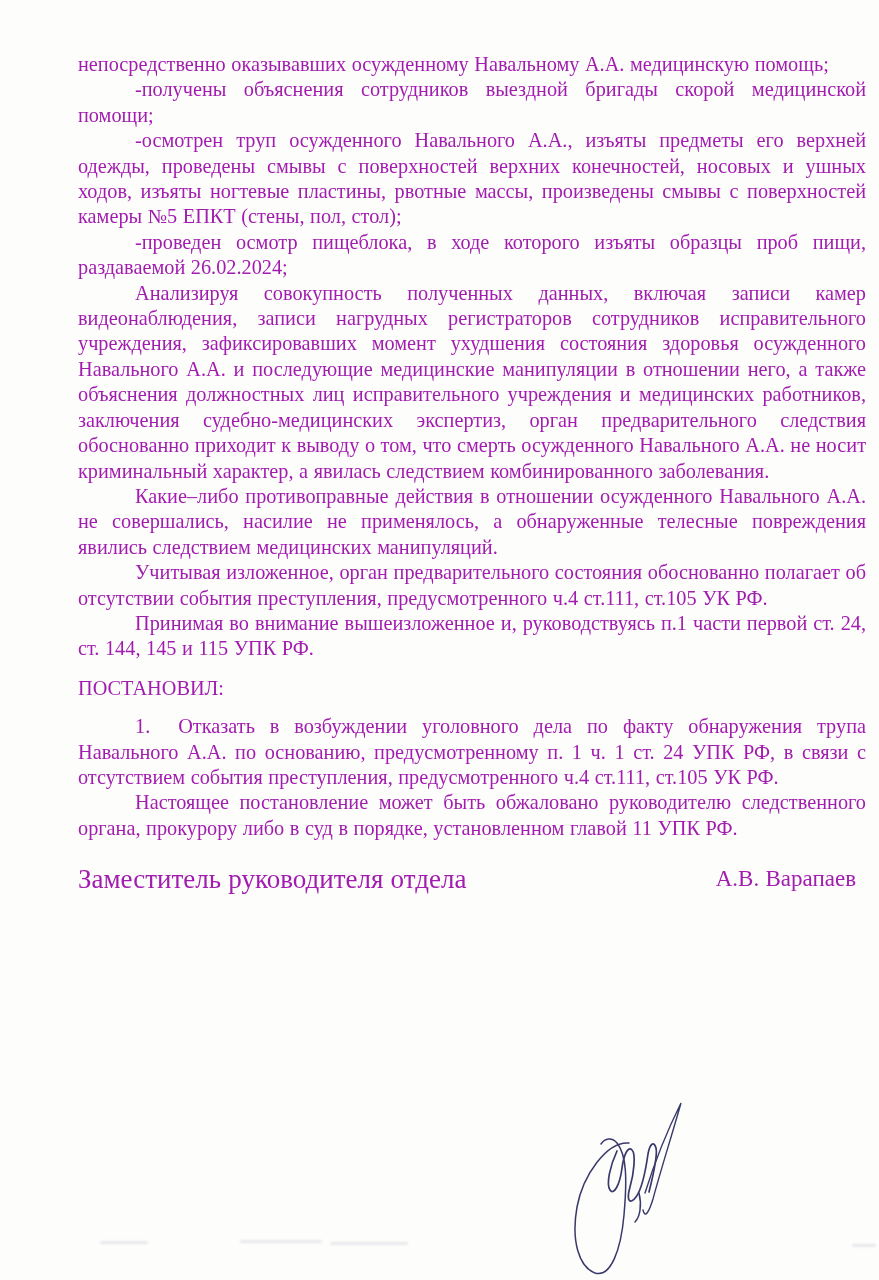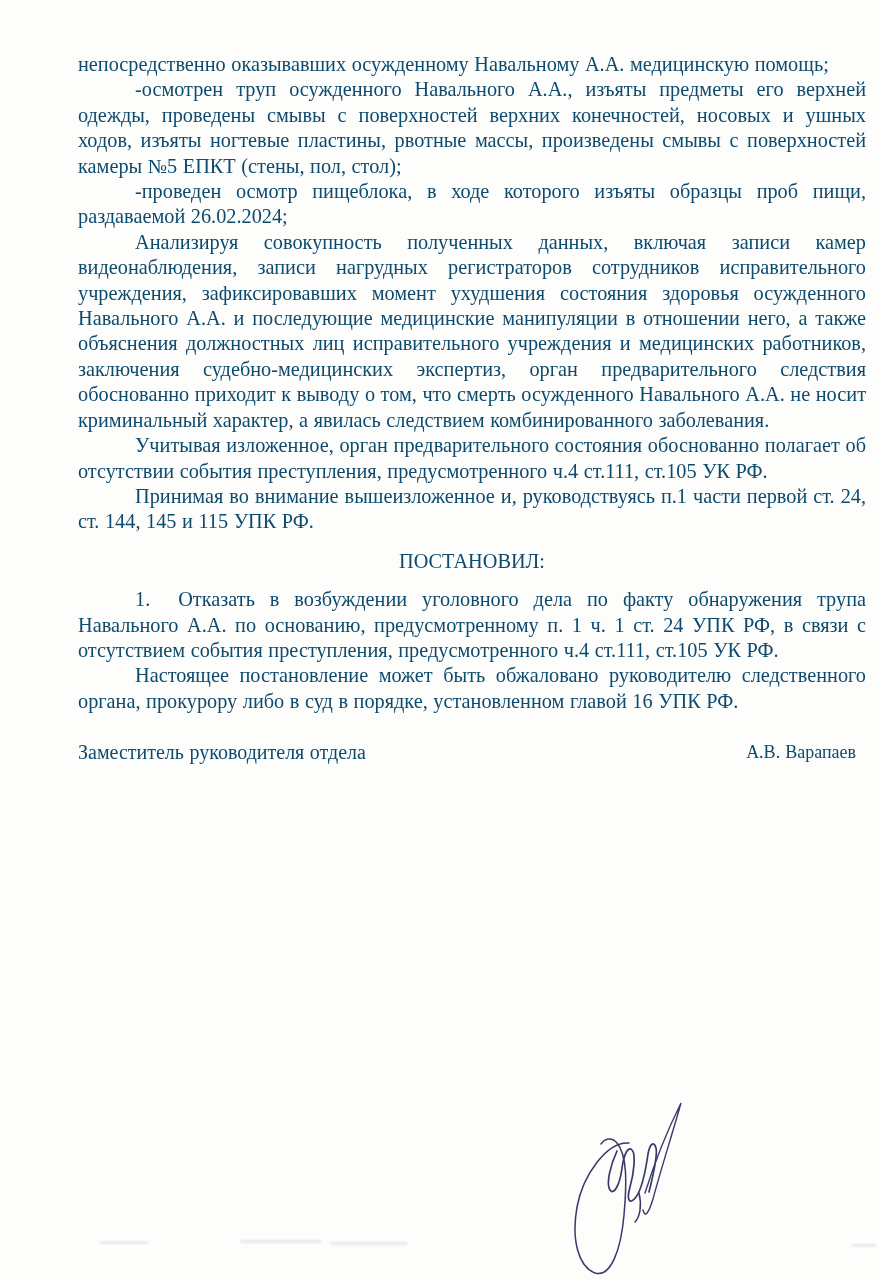--- a/index.html
+++ b/index.html
@@ -5,57 +5,57 @@
   html,body{margin:0;padding:0;}
   body{
     width:879px;height:1280px;
     background:#fdfdfc;
     overflow:hidden;
     position:relative;
     font-family:"Liberation Serif","DejaVu Serif",serif;
   }
   .page{
     position:absolute;inset:0;
-    color:#0c4a6e;
+    color:#a21caf;
   }
   .text-block{
     position:absolute;
     left:78px;top:52px;
     width:788px;
     font-size:20.3px;
     line-height:25.4px;
     word-spacing:0.5px;
   }
   .text-block p{
     margin:0;
     text-align:justify;
     text-indent:57px;
   }
   .text-block p.noindent{text-indent:0;}
   .text-block p.heading{
-    text-align:center;
+    text-align:left;
     text-indent:0;
     margin:14px 0 13px 0;
   }
   .num{
     display:inline;
     margin-right:28px;
   }
   .sig-row{
     margin-top:28px;
     display:flex;
     justify-content:space-between;
     align-items:flex-end;
   }
   .sig-left{
-    font-size:20px;
+    font-size:27px;
     line-height:20px;
   }
   .sig-name{
-    font-size:18px;
+    font-size:23px;
     line-height:20px;
     white-space:nowrap;
     padding-right:10px;
   }
   .signature{
     position:absolute;
     left:555px;top:1093px;
     width:150px;height:187px;
     pointer-events:none;
   }
@@ -67,31 +67,33 @@
     filter:blur(1px);
   }
 </style>
 </head>
 <body>
 
 <div class="page">
 
   <div class="text-block">
     <p class="noindent">непосредственно оказывавших осужденному Навальному А.А. медицинскую помощь;</p>
+    <p>-получены объяснения сотрудников выездной бригады скорой медицинской помощи;</p>
     <p>-осмотрен труп осужденного Навального А.А., изъяты предметы его верхней одежды, проведены смывы с поверхностей верхних конечностей, носовых и ушных ходов, изъяты ногтевые пластины, рвотные массы, произведены смывы с поверхностей камеры №5 ЕПКТ (стены, пол, стол);</p>
     <p>-проведен осмотр пищеблока, в ходе которого изъяты образцы проб пищи, раздаваемой 26.02.2024;</p>
     <p>Анализируя совокупность полученных данных, включая записи камер видеонаблюдения, записи нагрудных регистраторов сотрудников исправительного учреждения, зафиксировавших момент ухудшения состояния здоровья осужденного Навального А.А. и последующие медицинские манипуляции в отношении него, а также объяснения должностных лиц исправительного учреждения и медицинских работников, заключения судебно-медицинских экспертиз, орган предварительного следствия обоснованно приходит к выводу о том, что смерть осужденного Навального А.А. не носит криминальный характер, а явилась следствием комбинированного заболевания.</p>
+    <p>Какие–либо противоправные действия в отношении осужденного Навального А.А. не совершались, насилие не применялось, а обнаруженные телесные повреждения явились следствием медицинских манипуляций.</p>
     <p>Учитывая изложенное, орган предварительного состояния обоснованно полагает об отсутствии события преступления, предусмотренного ч.4 ст.111, ст.105 УК РФ.</p>
     <p>Принимая во внимание вышеизложенное и, руководствуясь п.1 части первой ст. 24, ст. 144, 145 и 115 УПК РФ.</p>
 
     <p class="heading">ПОСТАНОВИЛ:</p>
 
     <p><span class="num">1.</span><span>Отказать в возбуждении уголовного дела по факту обнаружения трупа Навального А.А. по основанию, предусмотренному п. 1 ч. 1 ст. 24 УПК РФ, в связи с отсутствием события преступления, предусмотренного ч.4 ст.111, ст.105 УК РФ.</span></p>
 
-    <p>Настоящее постановление может быть обжаловано руководителю следственного органа, прокурору либо в суд в порядке, установленном главой 16 УПК РФ.</p>
+    <p>Настоящее постановление может быть обжаловано руководителю следственного органа, прокурору либо в суд в порядке, установленном главой 11 УПК РФ.</p>
 
     <div class="sig-row">
       <div class="sig-left">
         <div>Заместитель руководителя отдела</div>
       </div>
       <div class="sig-name">А.В. Варапаев</div>
     </div>
   </div>
 
   <svg class="signature" viewBox="0 0 150 187" aria-hidden="true">

